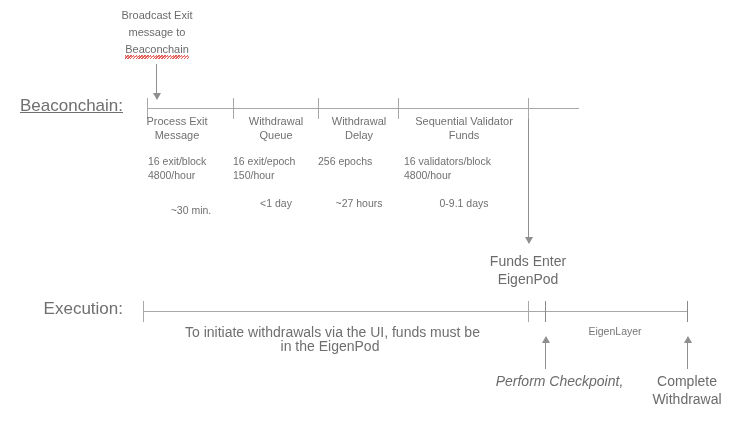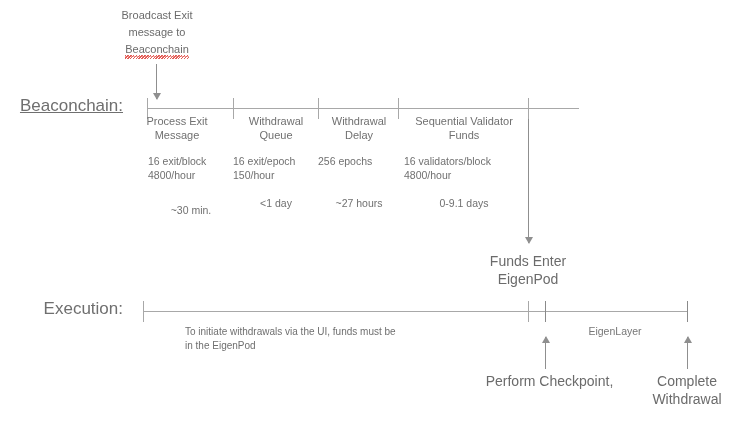--- a/index.html
+++ b/index.html
@@ -60,23 +60,23 @@
     white-space: nowrap;
   }
   .small-note {
     font-size: 10.5px;
     color: #777777;
     text-align: center;
     line-height: 13.5px;
     white-space: nowrap;
   }
   .exec-note {
-    font-size: 10px;
+    font-size: 14px;
     color: #6f6f6f;
-    text-align: left;
+    text-align: center;
     line-height: 14px;
     white-space: nowrap;
   }
 
   
   .hline { background: #a8a8a8; height: 1px; }
   .tick  { background: #a8a8a8; width: 1px; }
   .tick-dark { background: #8a8a8a; width: 1px; }
   .vline { background: #8f8f8f; width: 1px; }
 
@@ -206,21 +206,21 @@
     <div>in the EigenPod</div>
   </div>
 
   <div class="abs small-note" style="left:550px; top:325px; width:130px;">
     <div>EigenLayer</div>
   </div>
 
   <div class="abs vline arrow-up" style="left:545px; top:337px; height:32px;"></div>
   <div class="abs vline arrow-up" style="left:687px; top:337px; height:32px;"></div>
 
-  <div class="abs big-note" style="left:462px; top:372px; width:175px;">
+  <div class="abs big-note" style="left:472px; top:372px; width:175px;font-style:italic;">
     <div>Perform Checkpoint,</div>
   </div>
 
   <div class="abs big-note" style="left:628px; top:372px; width:118px;">
     <div>Complete</div>
     <div>Withdrawal</div>
   </div>
 
 </div>
 

